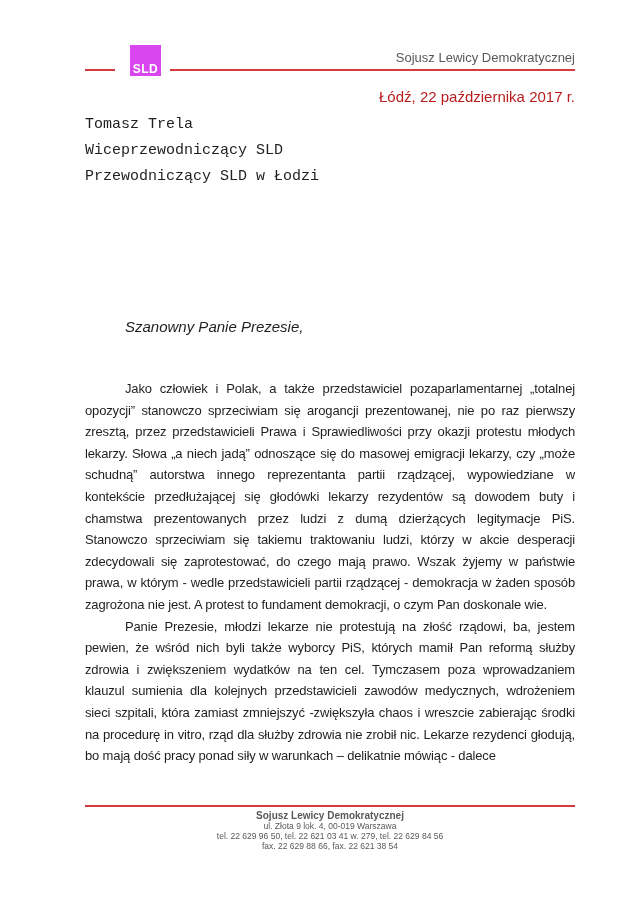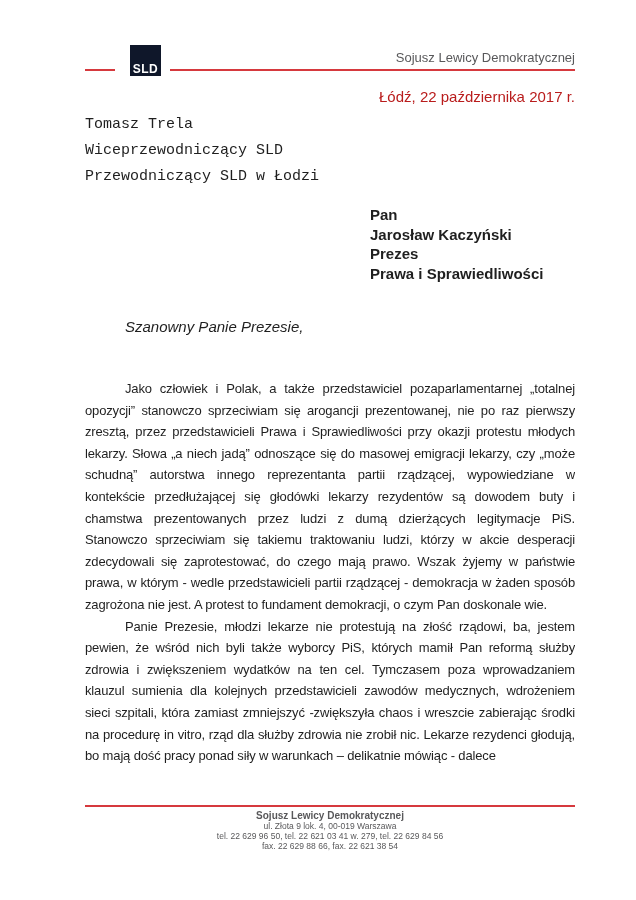--- a/index.html
+++ b/index.html
@@ -12,21 +12,21 @@
     color: #1f1f1f;
     overflow: hidden;
   }
   
   .hdr-dash {
     position: absolute; left: 85px; top: 69px;
     width: 30px; height: 2px; background: #d6393e;
   }
   .hdr-logo {
     position: absolute; left: 130px; top: 45px;
-    width: 31px; height: 31px; background: #0f172a;
+    width: 31px; height: 31px; background: #d946ef;
     display: flex; align-items: flex-end; justify-content: center;
   }
   .hdr-logo span {
     color: #ffffff; font-weight: bold; font-size: 12px;
     line-height: 14px; letter-spacing: 0.5px;
   }
   .hdr-line {
     position: absolute; left: 170px; top: 69px;
     width: 405px; height: 2px; background: #d6393e;
   }
@@ -85,26 +85,20 @@
   <div class="hdr-line"></div>
   <div class="hdr-org">Sojusz Lewicy Demokratycznej</div>
   <div class="date-line">Łódź, 22 października 2017 r.</div>
 
   <div class="sender">
     <div>Tomasz Trela</div>
     <div>Wiceprzewodniczący SLD</div>
     <div>Przewodniczący SLD w Łodzi</div>
   </div>
 
-  <div class="recipient">
-    <div>Pan</div>
-    <div>Jarosław Kaczyński</div>
-    <div>Prezes</div>
-    <div>Prawa i Sprawiedliwości</div>
-  </div>
 
   <div class="salutation">Szanowny Panie Prezesie,</div>
   <div class="body-text">
     <p>Jako człowiek i Polak, a także przedstawiciel pozaparlamentarnej „totalnej opozycji” stanowczo sprzeciwiam się arogancji prezentowanej, nie po raz pierwszy zresztą, przez przedstawicieli Prawa i Sprawiedliwości przy okazji protestu młodych lekarzy. Słowa „a niech jadą” odnoszące się do masowej emigracji lekarzy, czy „może schudną” autorstwa innego reprezentanta partii rządzącej, wypowiedziane w kontekście przedłużającej się głodówki lekarzy rezydentów są dowodem buty i chamstwa prezentowanych przez ludzi z dumą dzierżących legitymacje PiS. Stanowczo sprzeciwiam się takiemu traktowaniu ludzi, którzy w akcie desperacji zdecydowali się zaprotestować, do czego mają prawo. Wszak żyjemy w państwie prawa, w którym - wedle przedstawicieli partii rządzącej - demokracja w żaden sposób zagrożona nie jest. A protest to fundament demokracji, o czym Pan doskonale wie.</p>
     <p>Panie Prezesie, młodzi lekarze nie protestują na złość rządowi, ba, jestem pewien, że wśród nich byli także wyborcy PiS, których mamił Pan reformą służby zdrowia i zwiększeniem wydatków na ten cel. Tymczasem poza wprowadzaniem klauzul sumienia dla kolejnych przedstawicieli zawodów medycznych, wdrożeniem sieci szpitali, która zamiast zmniejszyć -zwiększyła chaos i wreszcie zabierając środki na procedurę in vitro, rząd dla służby zdrowia nie zrobił nic. Lekarze rezydenci głodują, bo mają dość pracy ponad siły w warunkach – delikatnie mówiąc - dalece</p>
   </div>
 
   <div class="ftr-line"></div>
   <div class="ftr-text">
     <div class="ftr-org">Sojusz Lewicy Demokratycznej</div>

